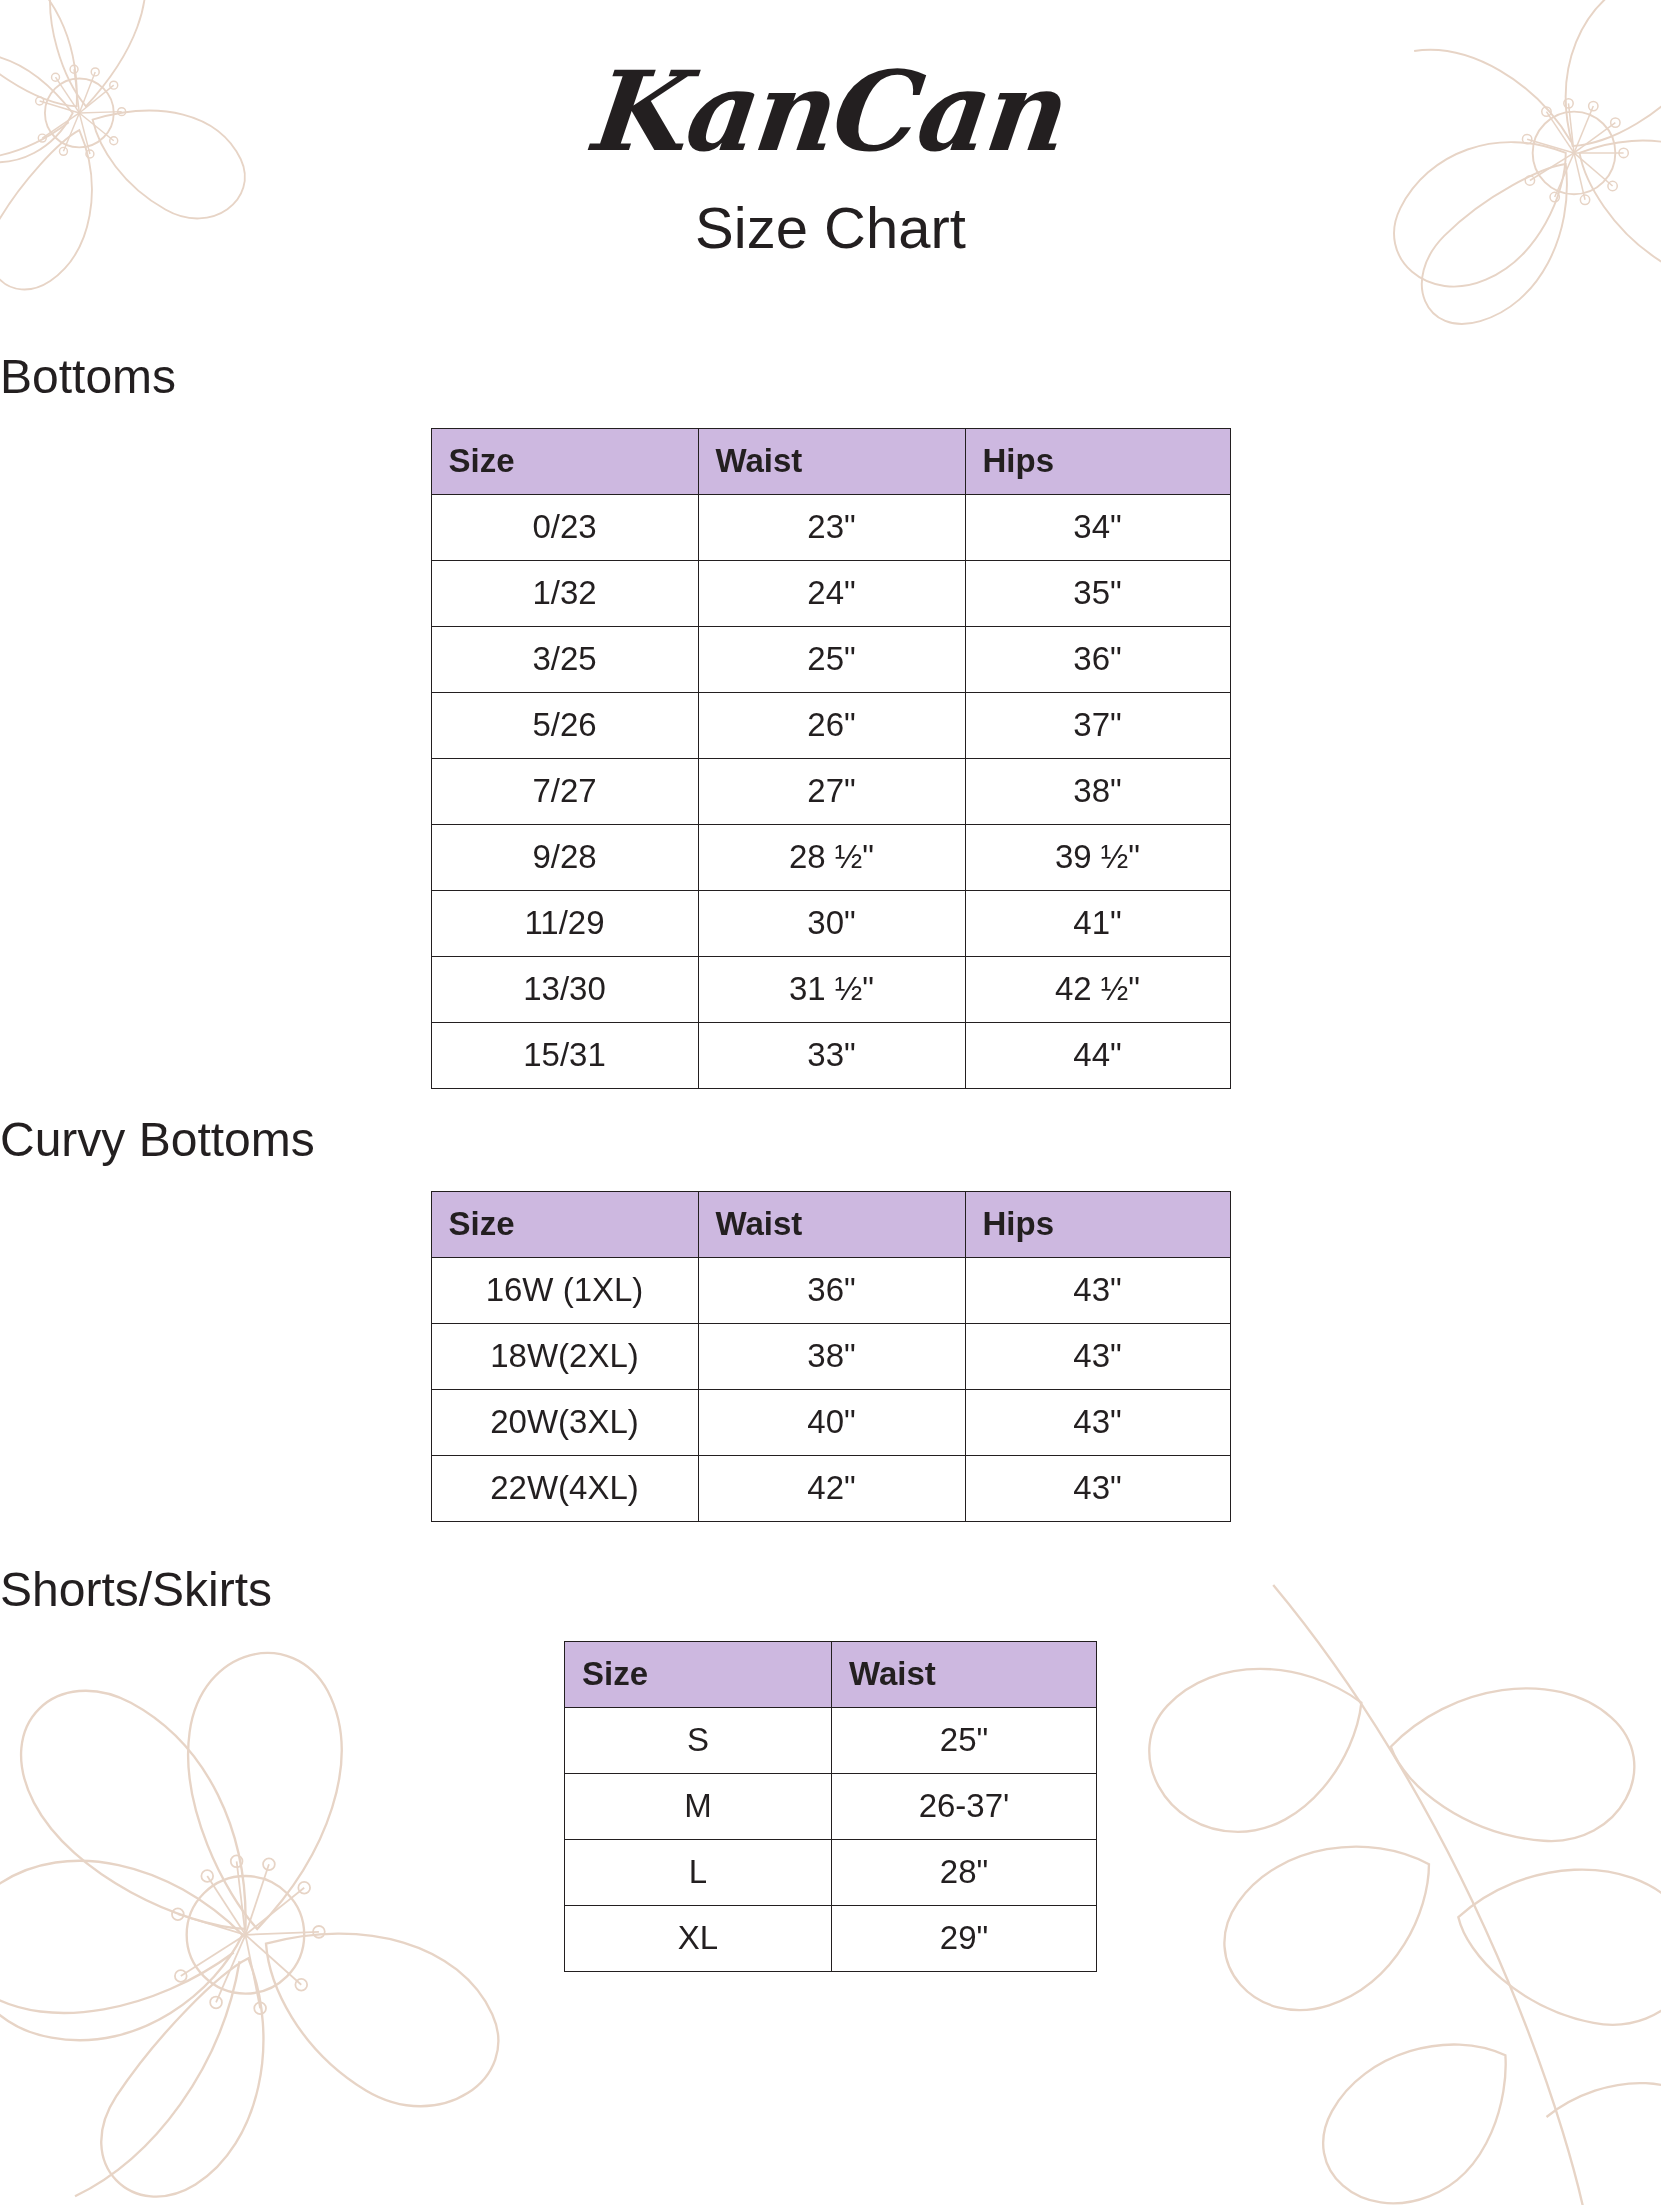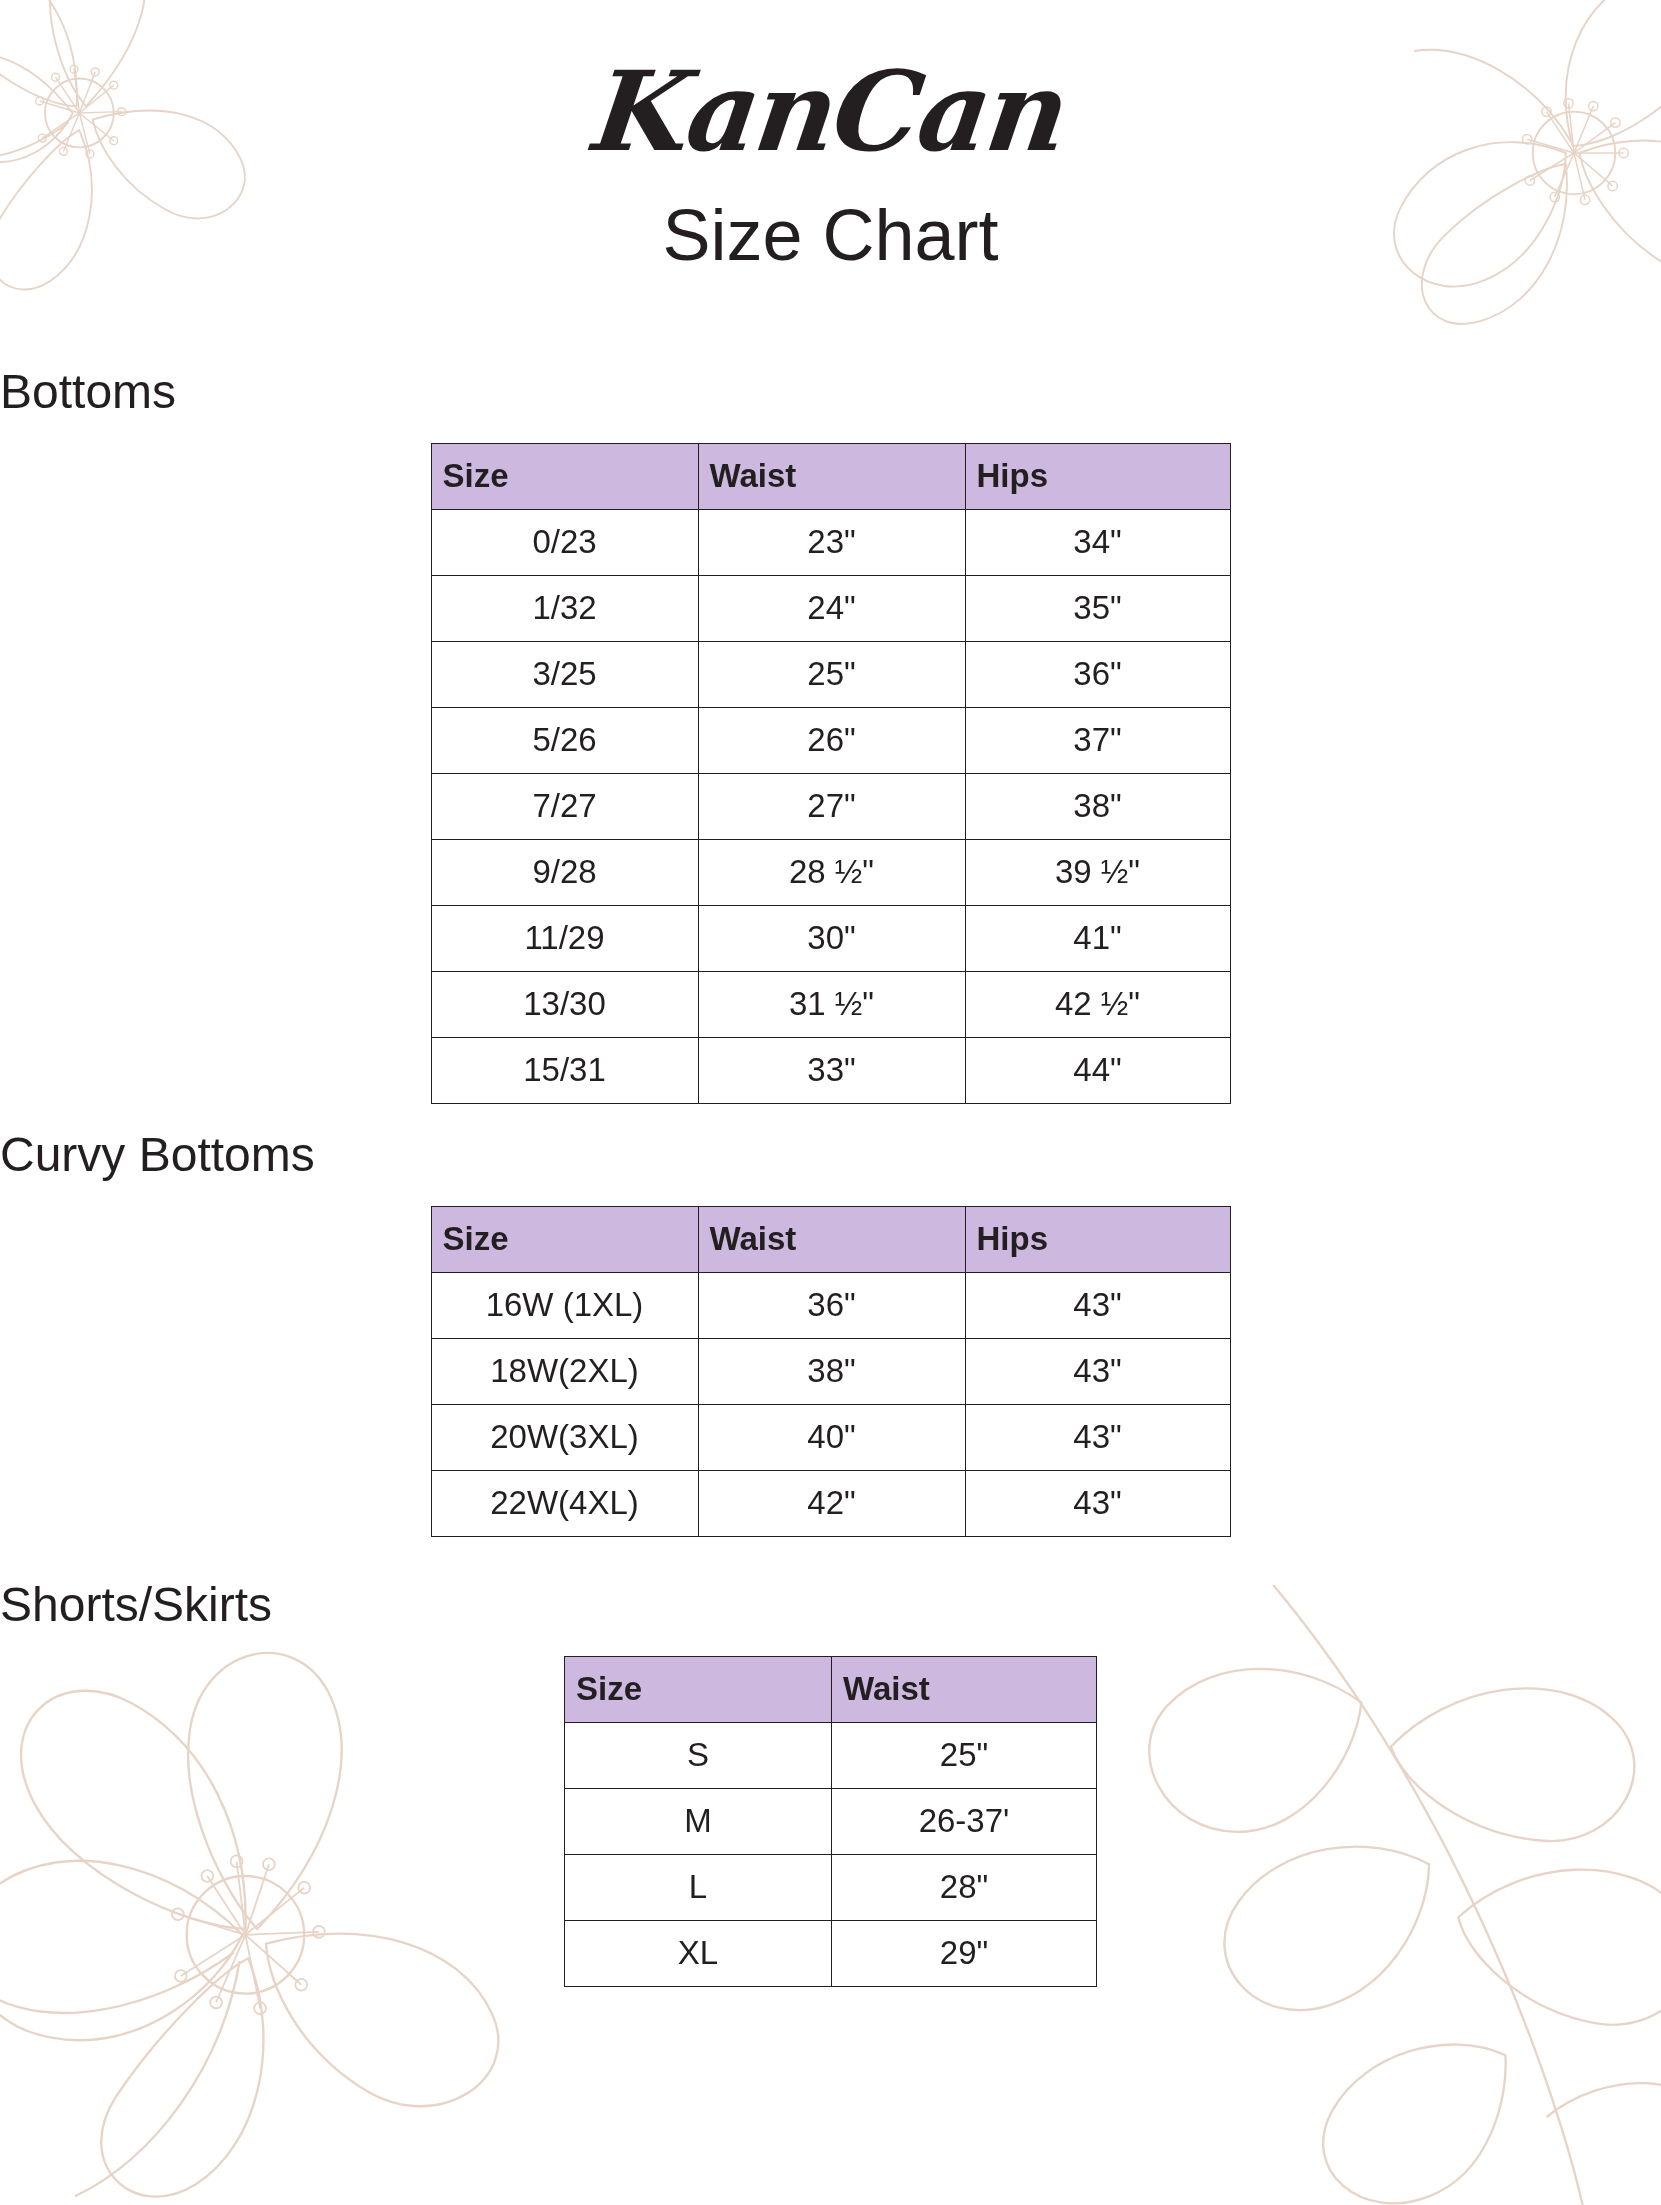--- a/index.html
+++ b/index.html
@@ -46,21 +46,21 @@
     font-weight: 700;
     font-size: 110px;
     letter-spacing: -2.6px;
     line-height: 1.0;
     color: #231f20;
     transform: skewX(-8deg);
   }
 
   .page-title {
     text-align: center;
-    font-size: 72px;
+    font-size: 58px;
     font-weight: 400;
     letter-spacing: 0px;
     margin-top: 26.5px;
     color: #231f20;
   }
 
   .section-title {
     font-size: 48px;
     font-weight: 400;
     color: #231f20;
@@ -90,21 +90,21 @@
   table.t-bottoms col.c-hips,  table.t-curvy col.c-hips  { width: 265px; }
   table.t-shorts col.c-size  { width: 267px; }
   table.t-shorts col.c-waist { width: 265px; }
 
   th, td {
     border: 1.3px solid #231f20;
     height: 66px;
     font-size: 33px;
     font-weight: 400;
     text-align: center;
-    padding: 0 11px;
+    padding: 0 17px;
     box-sizing: border-box;
   }
 
   thead th {
     background: #cdb8e0;
     font-weight: 700;
     text-align: left;
     height: 66px;
   }
 

